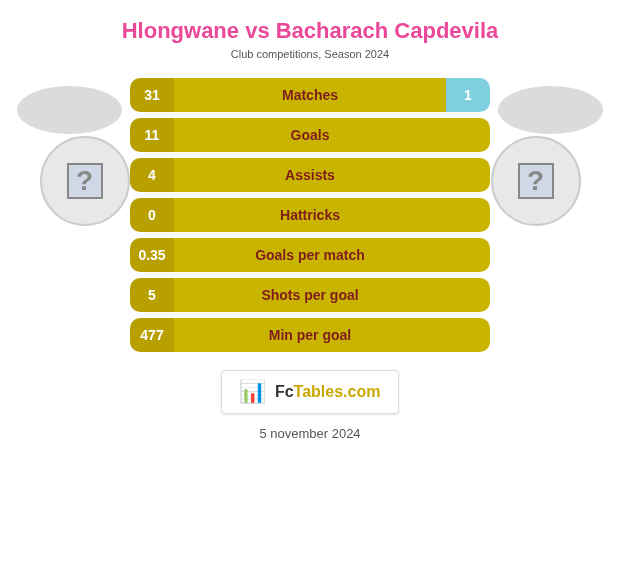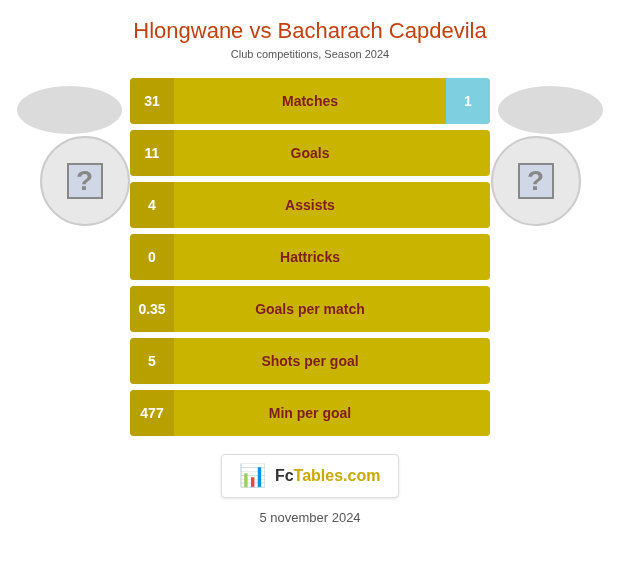--- a/index.html
+++ b/index.html
@@ -16,22 +16,22 @@
       height: 580px;
       display: flex;
       flex-direction: column;
       align-items: center;
       padding: 18px 0 10px 0;
       background: #fff;
     }
 
     .title {
       font-size: 22px;
-      font-weight: normal;
-      color: #c2410c;
+      font-weight: bold;
+      color: #ec4899;
       text-align: center;
       margin-bottom: 4px;
     }
 
     .subtitle {
       font-size: 11px;
       color: #555;
       text-align: center;
       margin-bottom: 18px;
     }
@@ -88,22 +88,22 @@
       flex-direction: column;
       gap: 6px;
       width: 360px;
       flex-shrink: 0;
     }
 
     .stat-row {
       display: flex;
       flex-direction: row;
       align-items: stretch;
-      height: 46px;
-      border-radius: 3px;
+      height: 34px;
+      border-radius: 10px;
       overflow: hidden;
     }
 
     .stat-left-val {
       background: #b8a000;
       color: #fff;
       font-weight: bold;
       font-size: 14px;
       min-width: 44px;
       display: flex;

